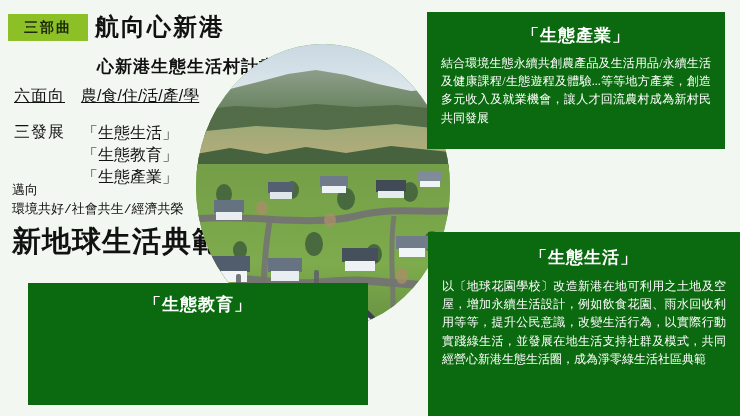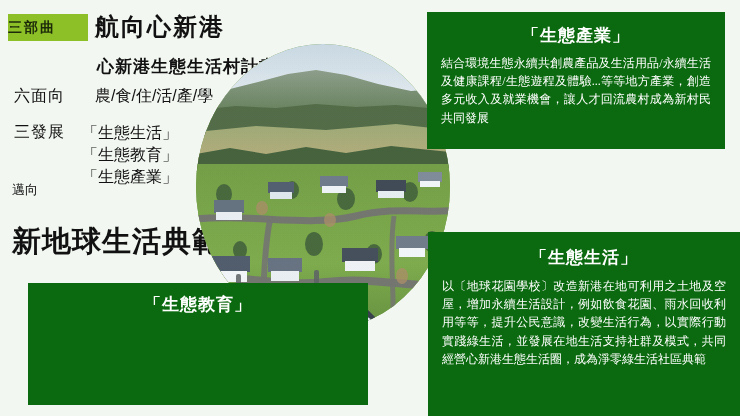--- a/index.html
+++ b/index.html
@@ -10,40 +10,40 @@
     overflow:hidden;
     position:relative;
   }
   .slide{position:relative;width:740px;height:416px;overflow:hidden;background:#f2f7f1;}
 
   
   .badge{
     position:absolute;left:8px;top:14px;width:80px;height:27px;
     background:#8cc026;color:#1c2a0a;
     font-size:14px;font-weight:bold;letter-spacing:2px;
-    display:flex;align-items:center;justify-content:flex-start;
+    display:flex;align-items:center;justify-content:center;
     box-sizing:border-box;
   }
 
   
   .main-title{
     position:absolute;left:95px;top:14px;
     font-size:24px;font-weight:bold;color:#111;letter-spacing:2px;
     line-height:1.05;white-space:nowrap;
   }
   .sub-title{
     position:absolute;left:97px;top:55px;
     font-size:17px;font-weight:bold;color:#111;letter-spacing:1px;
     white-space:nowrap;
   }
 
   
   .row-six{position:absolute;left:14px;top:86px;font-size:16px;color:#111;white-space:nowrap;}
-  .row-six .lbl{letter-spacing:1px;}
-  .row-six .val{margin-left:30px;letter-spacing:0px;}
+  .row-six .lbl{letter-spacing:1px;text-decoration:underline;}
+  .row-six .val{margin-left:16px;letter-spacing:0px;text-decoration:underline;}
 
   .row-three{position:absolute;left:14px;top:122px;font-size:16px;color:#111;white-space:nowrap;}
   .row-three .lbl{position:absolute;left:0;top:0;letter-spacing:1px;font-family:Liberation Serif, serif;}
   .row-three .items{position:absolute;left:68px;top:0;line-height:1.38;}
 
   .row-toward{position:absolute;left:12px;top:182px;font-size:13px;color:#111;line-height:1.45;white-space:nowrap;font-family:Liberation Mono, monospace;}
   .row-vision{position:absolute;left:12px;top:222px;font-size:29px;font-weight:bold;color:#111;letter-spacing:1px;white-space:nowrap;}
 
   
   .photo-circle{
@@ -94,20 +94,21 @@
     <span class="lbl">三發展</span>
     <span class="items">
       <span style="display:block">「生態生活」</span>
       <span style="display:block">「生態教育」</span>
       <span style="display:block">「生態產業」</span>
     </span>
   </div>
 
   <div class="row-toward">
     <span style="display:block">邁向</span>
+    <span style="display:block">環境共好/社會共生/經濟共榮</span>
   </div>
 
   <div class="row-vision">新地球生活典範</div>
 
   <div class="photo-circle">
     <svg viewBox="0 0 254 286" preserveAspectRatio="xMidYMid slice" aria-hidden="true">
       <defs>
         <linearGradient id="sky" x1="0" y1="0" x2="0" y2="1">
           <stop offset="0%" stop-color="#c9d8e2"></stop>
           <stop offset="100%" stop-color="#e3ebef"></stop>

